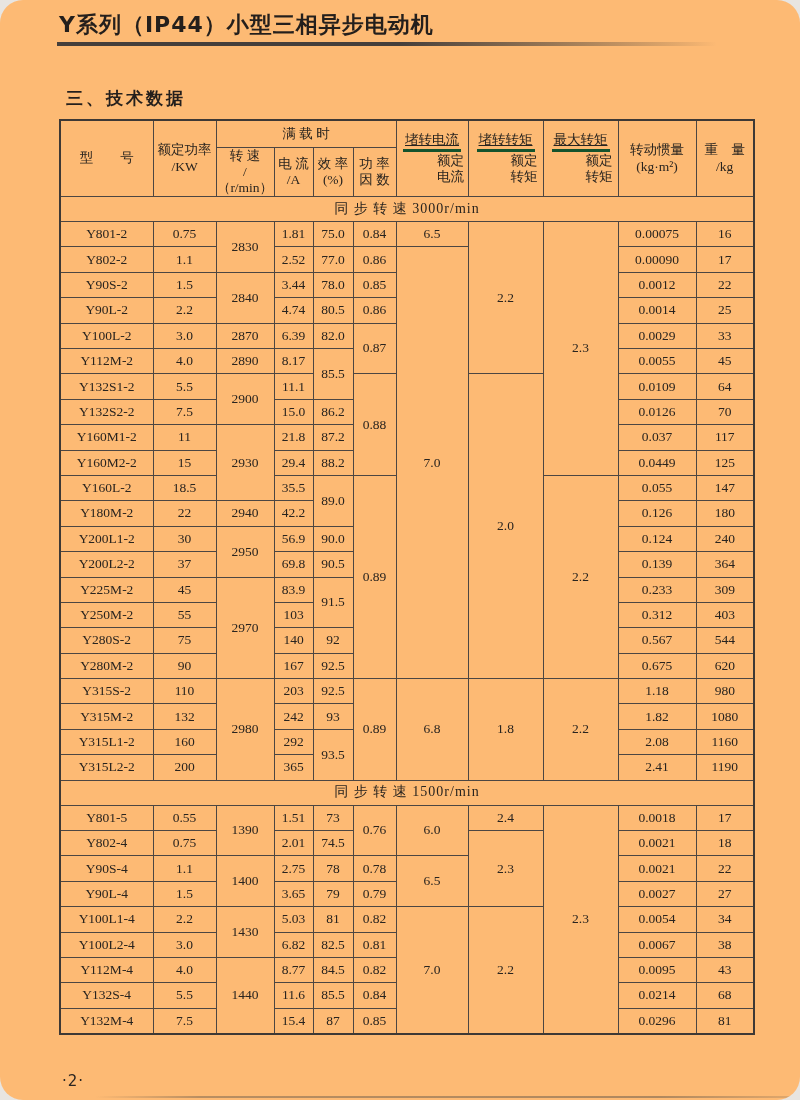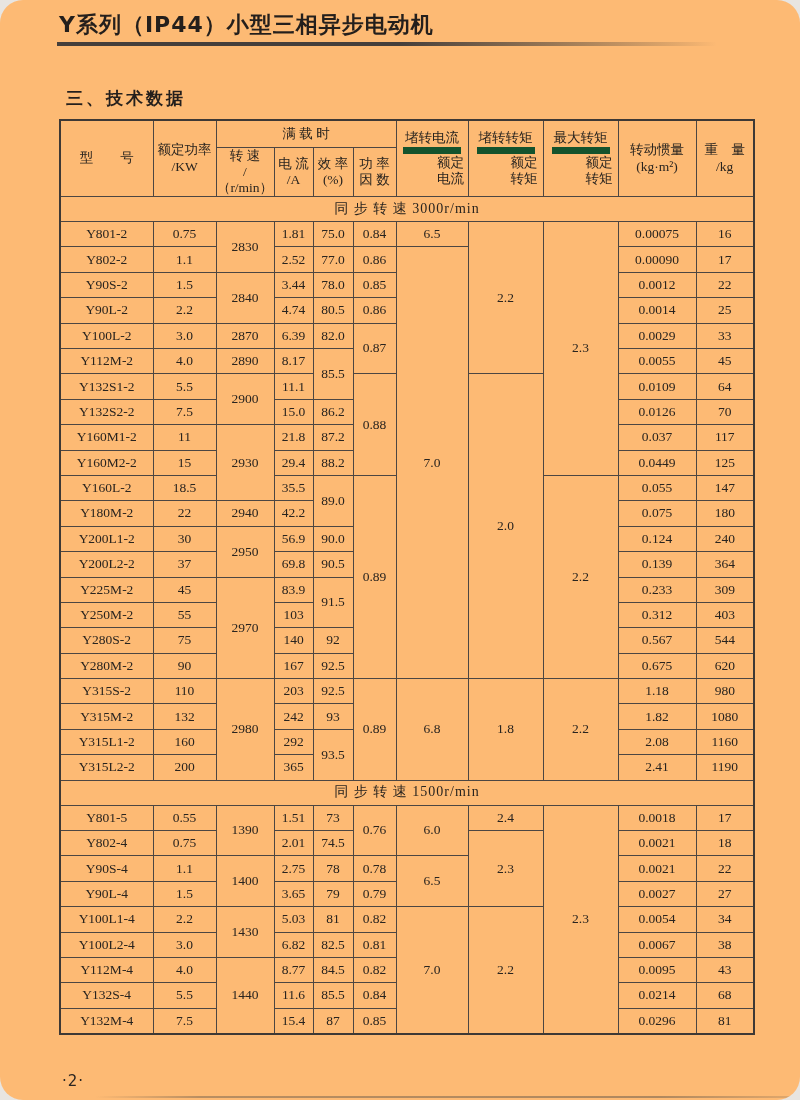--- a/index.html
+++ b/index.html
@@ -16,21 +16,21 @@
   table.tech th,table.tech td{border:1px solid #4c4642;padding:0;text-align:center;
         font-weight:normal;line-height:1.2;overflow:hidden;}
   table.tech{border:2px solid #3e3935;}
   thead tr.band1{height:27px;}
   thead tr.band2{height:40px;}
   tr.sec{height:25px;}
   tr.sec td{font-size:14px;letter-spacing:1px;margin-top:40px;}
   tbody tr.r{height:25.4px;}
   td.m{text-align:left;padding-left:9px;margin-left:6px;}
   .two l,.two{line-height:1.3;}
-  .fnum{display:inline-block;border-bottom:7px solid #14532d;padding:0 2px 1px 2px;}
+  .fnum{display:inline-block;border-bottom:3px solid #14532d;padding:0 2px 1px 2px;text-decoration:underline;}
   .fden{display:block;padding-top:1px;padding-left:37px;}
   .pgnum{position:absolute;left:62px;top:1072px;font-size:15px;letter-spacing:1px;
         font-family:"DejaVu Sans","Liberation Sans",sans-serif;color:#2b2622;}
   .bottom-line{position:absolute;left:95px;top:1096px;width:705px;height:2px;
         background:linear-gradient(to right,rgba(80,74,68,0),rgba(80,74,68,.4) 15%,rgba(80,74,68,.45) 80%,rgba(80,74,68,.15));}
 </style>
 </head>
 <body>
 
 <div class="page">
@@ -209,21 +209,21 @@
         <td rowspan="8">0.89</td>
         <td rowspan="8">2.2</td>
         <td>0.055</td>
         <td>147</td>
       </tr>
       <tr class="r">
         <td class="m">Y180M-2</td>
         <td>22</td>
         <td>2940</td>
         <td>42.2</td>
-        <td>0.075</td>
+        <td>0.126</td>
         <td>180</td>
       </tr>
       <tr class="r">
         <td class="m">Y200L1-2</td>
         <td>30</td>
         <td rowspan="2">2950</td>
         <td>56.9</td>
         <td>90.0</td>
         <td>0.124</td>
         <td>240</td>

